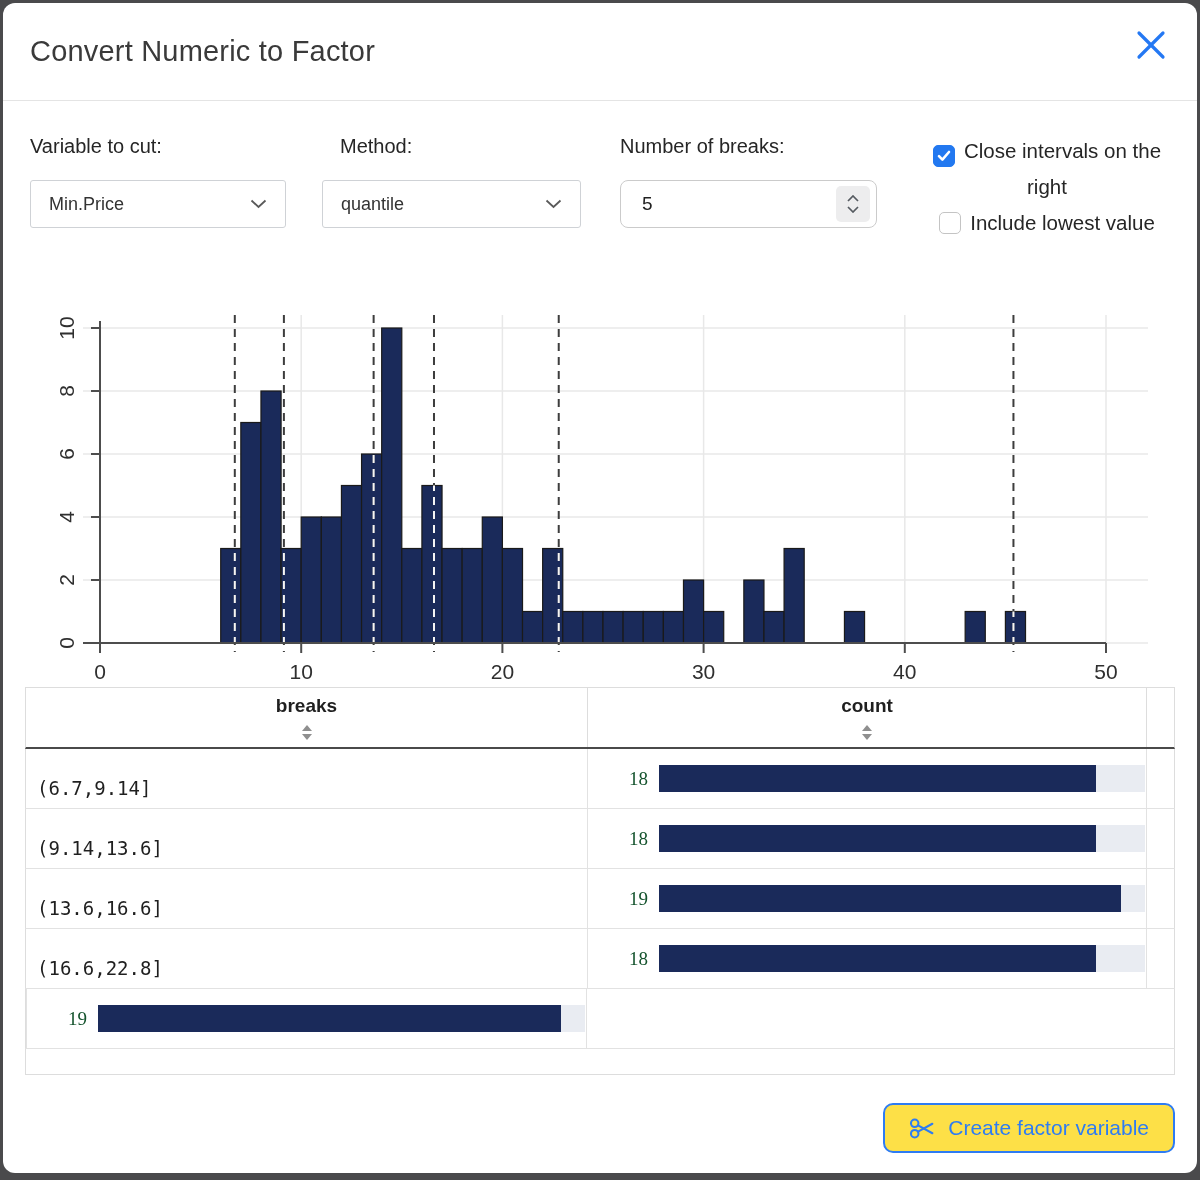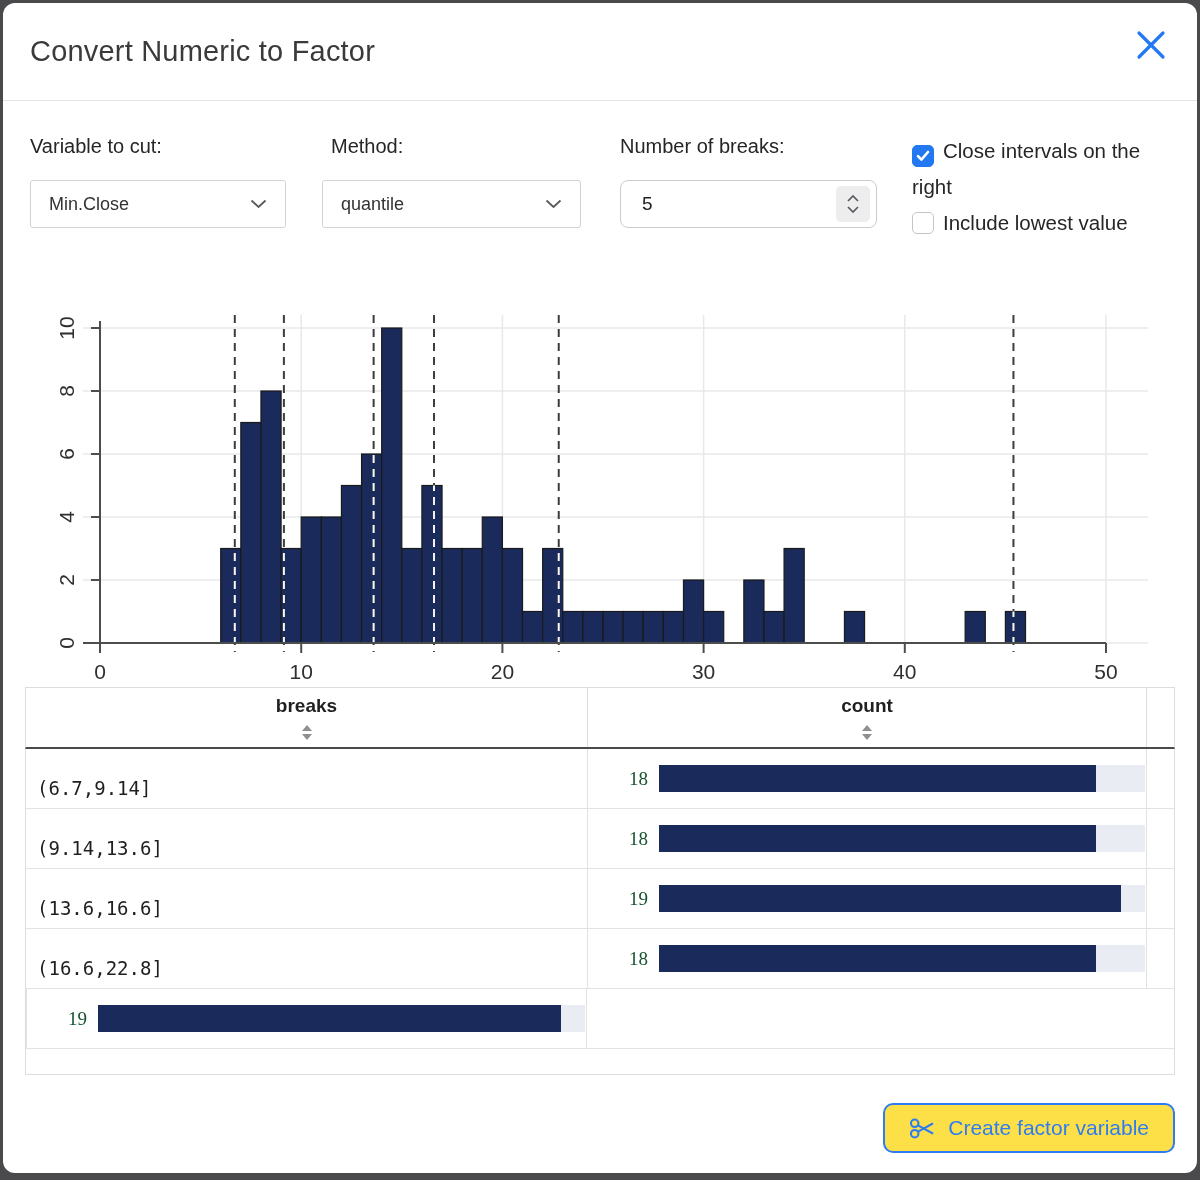--- a/index.html
+++ b/index.html
@@ -22,21 +22,21 @@
     position:absolute; left:1126px; top:20px; width:44px; height:44px;
     display:flex; align-items:center; justify-content:center;
     background:transparent; border:none; cursor:pointer;
   }
   .dlg-divider {
     position:absolute; left:0; top:97px; width:100%; height:1px; background:#e4e4e4;
   }
   
   .ctrl-label { position:absolute; top:132px; font-size:20px; color:#262626; }
   #lbl-variable { left:27px; }
-  #lbl-method   { left:328px;text-align:right; }
+  #lbl-method   { left:337px;text-align:right; }
   #lbl-breaks   { left:617px; }
   .selectbox {
     position:absolute; top:177px; height:48px;
     border:1px solid #cfd2d6; border-radius:3px; background:#fff;
     display:flex; align-items:center; justify-content:space-between;
     padding:0 18px; font-size:18px; color:#333; cursor:pointer;
   }
   #sel-variable { left:27px; width:256px; }
   #sel-method   { left:319px; width:259px; }
   .numwrap {
@@ -47,21 +47,21 @@
     width:180px; height:100%; border:none; outline:none; background:transparent;
     font-family:inherit; font-size:19px; color:#222; padding-left:21px;
   }
   .spinner {
     position:absolute; right:6px; top:5px; width:34px; height:36px;
     background:#ededee; border-radius:5px;
     display:flex; flex-direction:column; align-items:center; justify-content:center;
     gap:4px; cursor:pointer;
   }
   .cb-area { position:absolute; left:909px; top:130px; width:270px; }
-  .cb-row { font-size:20.5px; color:#262626; line-height:36px; cursor:pointer; }
+  .cb-row { font-size:20.5px; color:#262626; line-height:36px; cursor:pointer;text-align:center; }
   .cb-box {
     display:inline-flex; width:22px; height:22px; border-radius:5px;
     vertical-align:-4px; margin-right:9px;
     align-items:center; justify-content:center;
   }
   .cb-box.checked { background:#2278f0; border:1px solid #2278f0; }
   .cb-box.unchecked { background:#fff; border:1px solid #c4c4c4; }
   #cb-lowest { }
   
   #hist-svg { position:absolute; left:0; top:282px; }
@@ -129,21 +129,21 @@
       <line x1="29" y1="5" x2="5" y2="29" stroke="#2478f3" stroke-width="3.2" stroke-linecap="round"></line>
     </svg>
   </button>
   <div class="dlg-divider"></div>
 
   <div class="ctrl-label" id="lbl-variable">Variable to cut:</div>
   <div class="ctrl-label" id="lbl-method">Method:</div>
   <div class="ctrl-label" id="lbl-breaks">Number of breaks:</div>
 
   <div class="selectbox" id="sel-variable">
-    <span>Min.Close</span>
+    <span>Min.Price</span>
     <svg width="17" height="10" viewBox="0 0 17 10">
       <polyline points="1.5,1.5 8.5,8 15.5,1.5" fill="none" stroke="#5a5a5a" stroke-width="1.8"></polyline>
     </svg>
   </div>
 
   <div class="selectbox" id="sel-method">
     <span>quantile</span>
     <svg width="17" height="10" viewBox="0 0 17 10">
       <polyline points="1.5,1.5 8.5,8 15.5,1.5" fill="none" stroke="#5a5a5a" stroke-width="1.8"></polyline>
     </svg>

